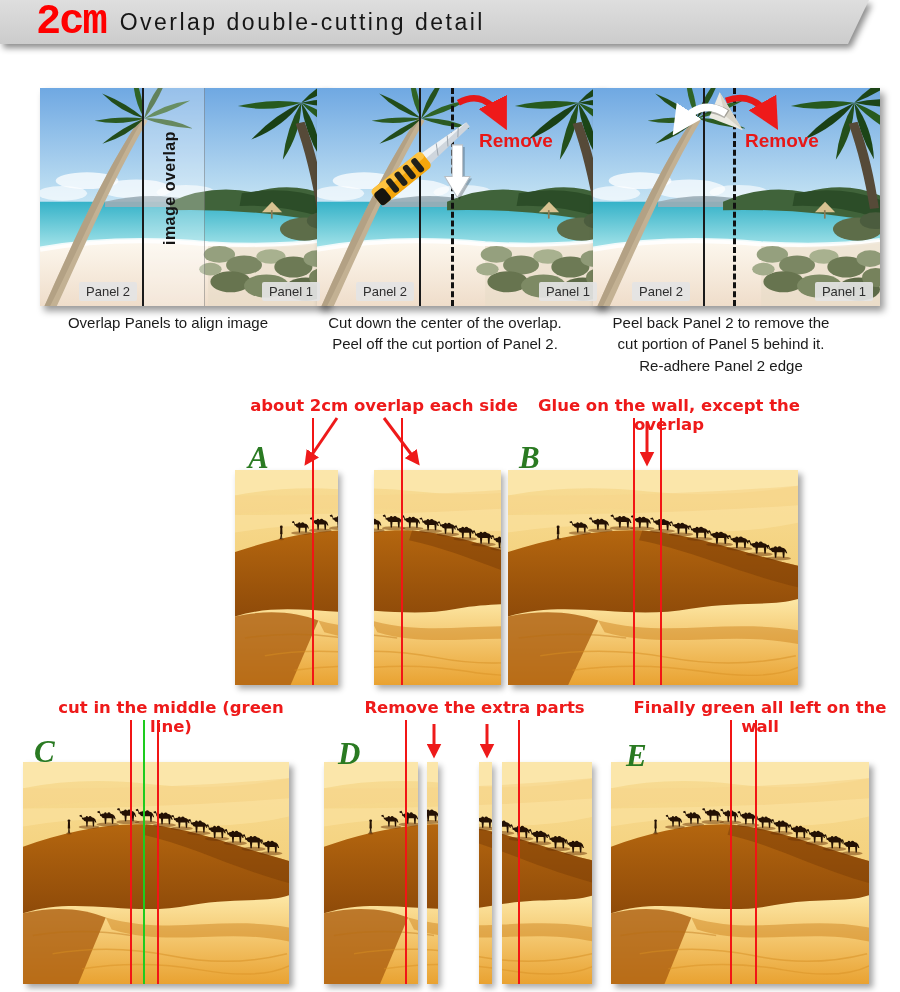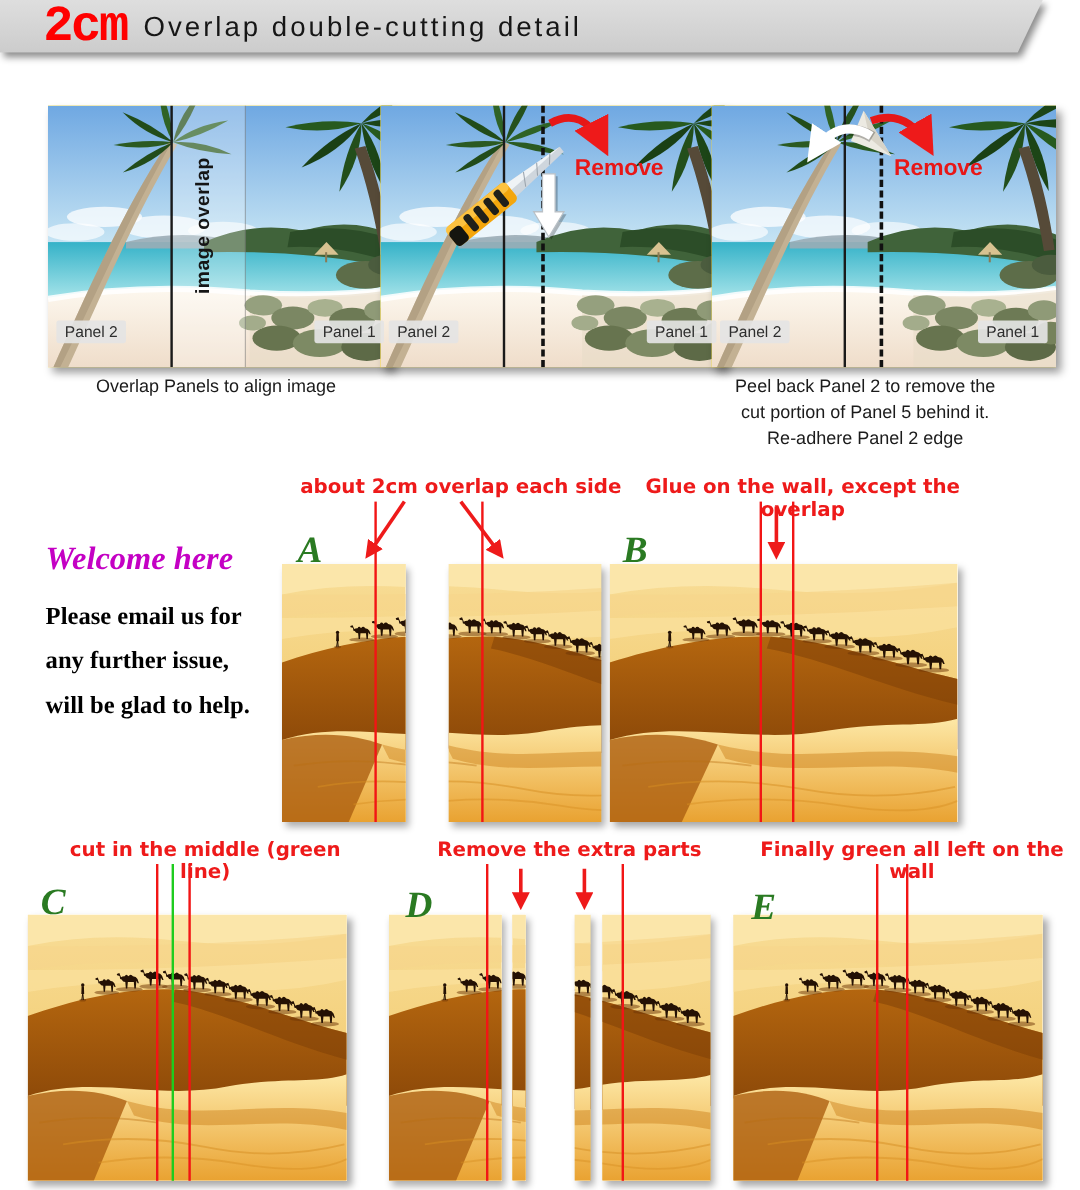--- a/index.html
+++ b/index.html
@@ -19,27 +19,27 @@
        box-shadow:4px 5px 7px rgba(0,0,0,.4);background:#fde047;padding-left:31px;}
   #photo1{left:40px}#photo2{left:317px}#photo3{left:593px}
   .photo>svg.bg{position:absolute;left:0;top:0;width:100%;height:100%;}
   .photo>svg.fx{position:absolute;left:0;top:0;width:100%;height:100%;z-index:4;}
   .vline-black{position:absolute;top:0;bottom:0;width:2px;background:#1a1a1a;z-index:3;}
   .vline-dashed{position:absolute;top:0;bottom:0;width:0;border-left:3px dashed #111;z-index:3;}
   .strip{position:absolute;top:0;bottom:0;background:rgba(255,255,255,.28);
        border-right:1px solid rgba(60,60,60,.35);z-index:2;}
   .ov-text{position:absolute;left:130px;top:100px;transform:translate(-50%,-50%) rotate(-90deg);
        white-space:nowrap;font-size:16px;font-weight:600;color:#151515;letter-spacing:.5px;z-index:3;}
-  .panel-tag{position:absolute;bottom:20px;background:rgba(228,228,228,.92);color:#2e2e2e;
-       font-size:13px;padding:2px 7px;border-radius:2px;z-index:5;}
+  .panel-tag{position:absolute;bottom:5px;background:rgba(228,228,228,.92);color:#2e2e2e;
+       font-size:13px;padding:2px 7px;border-radius:2px;z-index:5;margin-left:32px;}
   .panel-tag.left{left:7px}.panel-tag.right{right:7px}
   .remove-tag{position:absolute;color:#e81717;font-weight:bold;font-size:19px;z-index:5;}
   .caption{position:absolute;top:312px;width:280px;text-align:center;font-size:15px;
        line-height:1.42;color:#1b1b1b;}
-  #cap1{left:40px}#cap2{left:305px}#cap3{left:581px}
+  #cap1{left:28px}#cap2{left:305px}#cap3{left:581px}
   
   .welcome{position:absolute;left:38px;top:450px;width:200px;}
   .welcome-title{font-family:"Liberation Serif",serif;font-style:italic;font-weight:bold;
        font-size:27px;color:#c400c4;margin:0 0 22px 0;}
   .welcome-line{font-family:"Liberation Serif",serif;font-weight:bold;font-size:20.5px;
        color:#000;margin:0 0 14px 0;}
   
   .fig{position:absolute;}
   .fig-label{position:absolute;top:0;left:16px;width:100%;text-align:center;font-size:16.5px;
        font-weight:bold;color:#ee1a1a;font-family:"DejaVu Sans",sans-serif;z-index:7;}
@@ -252,32 +252,30 @@
       <path d="M118,12 Q146,2 163,32" stroke="#e61717" stroke-width="6" fill="none" marker-end="url(#mRed)"></path>
     </svg>
     <span class="remove-tag" style="left:152px;top:42px">Remove</span>
     <span class="panel-tag left">Panel 2</span>
     <span class="panel-tag right">Panel 1</span>
   </div>
 
   <div class="caption" id="cap1">
     <div>Overlap Panels to align image</div>
   </div>
+  <div class="caption" id="cap2">
+    <div>Cut down the center of the overlap.</div>
+    <div>Peel off the cut portion of Panel 2.</div>
+  </div>
   <div class="caption" id="cap3">
     <div>Peel back Panel 2 to remove the</div>
     <div>cut portion of Panel 5 behind it.</div>
     <div>Re-adhere Panel 2 edge</div>
   </div>
 
-  <div class="welcome">
-    <div class="welcome-title">Welcome here</div>
-    <div class="welcome-line">Please email us for</div>
-    <div class="welcome-line">any further issue,</div>
-    <div class="welcome-line">will be glad to help.</div>
-  </div>
 
   <div class="fig" id="figA">
     <div class="fig-label">about 2cm overlap each side</div>
     <div class="fig-letter" style="left:15px;top:44px">A</div>
     <svg class="fig-arrows" style="top:18px;width:270px;height:58px" viewBox="0 0 270 58">
       <line x1="104" y1="4" x2="74" y2="48" stroke="#ee1a1a" stroke-width="3" marker-end="url(#mRed)"></line>
       <line x1="151" y1="4" x2="184" y2="48" stroke="#ee1a1a" stroke-width="3" marker-end="url(#mRed)"></line>
     </svg>
     <div class="ph-slice" style="left:2px;top:74px;width:103px;height:215px">
       <svg style="left:0;width:268px;height:215px" viewBox="0 0 270 220" preserveAspectRatio="none">

